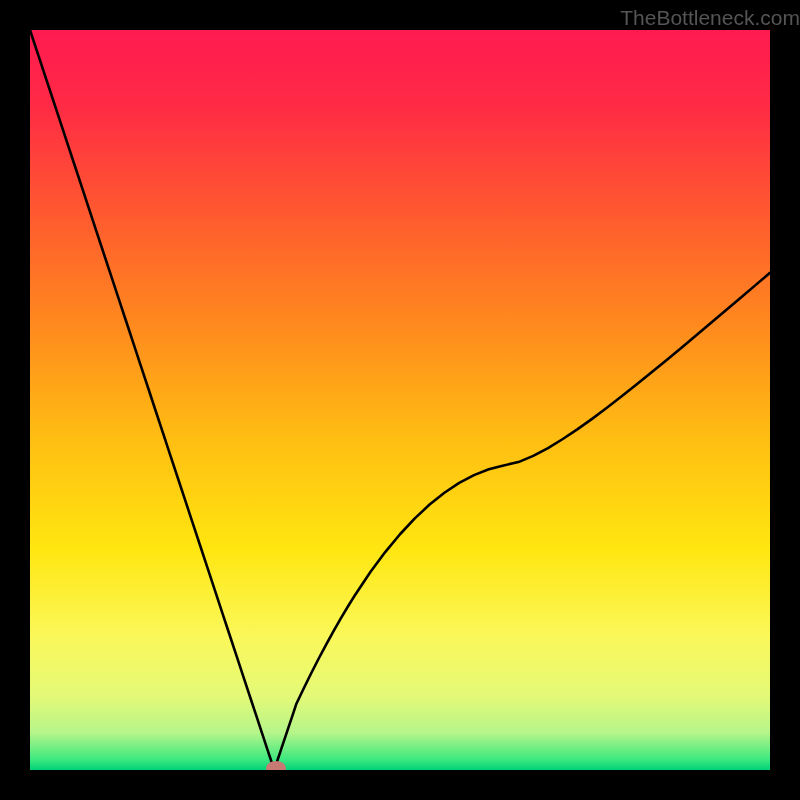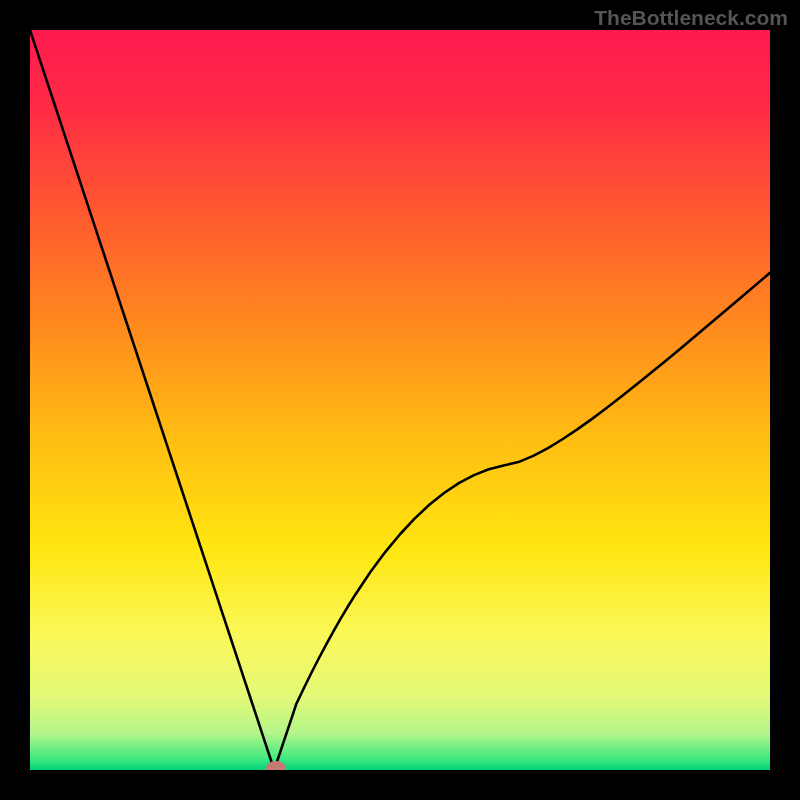--- a/index.html
+++ b/index.html
@@ -19,26 +19,25 @@
     height: 740px;
     overflow: hidden;
   }
   .gradient {
     position: absolute;
     left: 0; top: 0; width: 100%; height: 100%;
   }
   .watermark {
     position: absolute;
     top: 6px;
-    right: 12px;
+    right: 0;
     color: #555;
     font-size: 21px;
     font-family: Arial, Helvetica, sans-serif;
     pointer-events: none;
-    font-weight: bold;
   }
   svg {
     position: absolute;
     left: 0; top: 0;
   }
   .marker {
     position: absolute;
     border-radius: 50%;
     pointer-events: none;
   }

